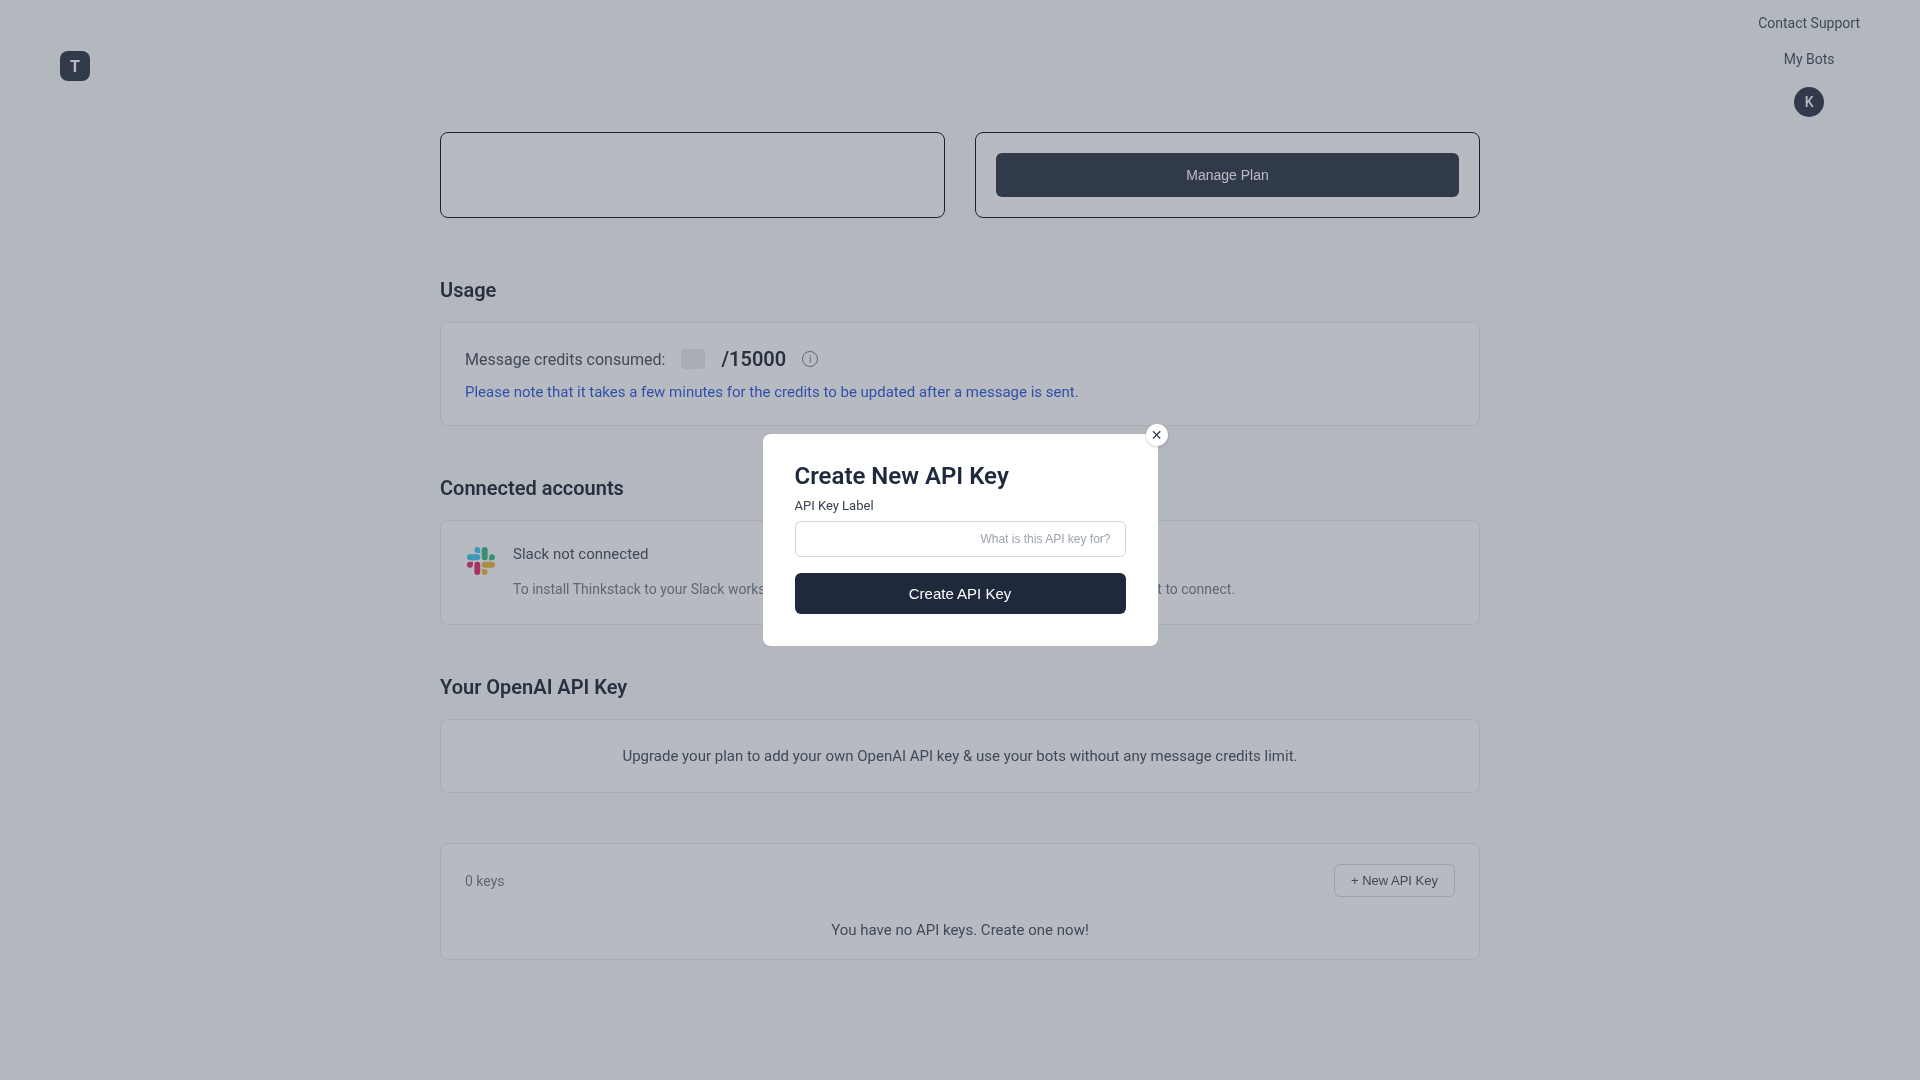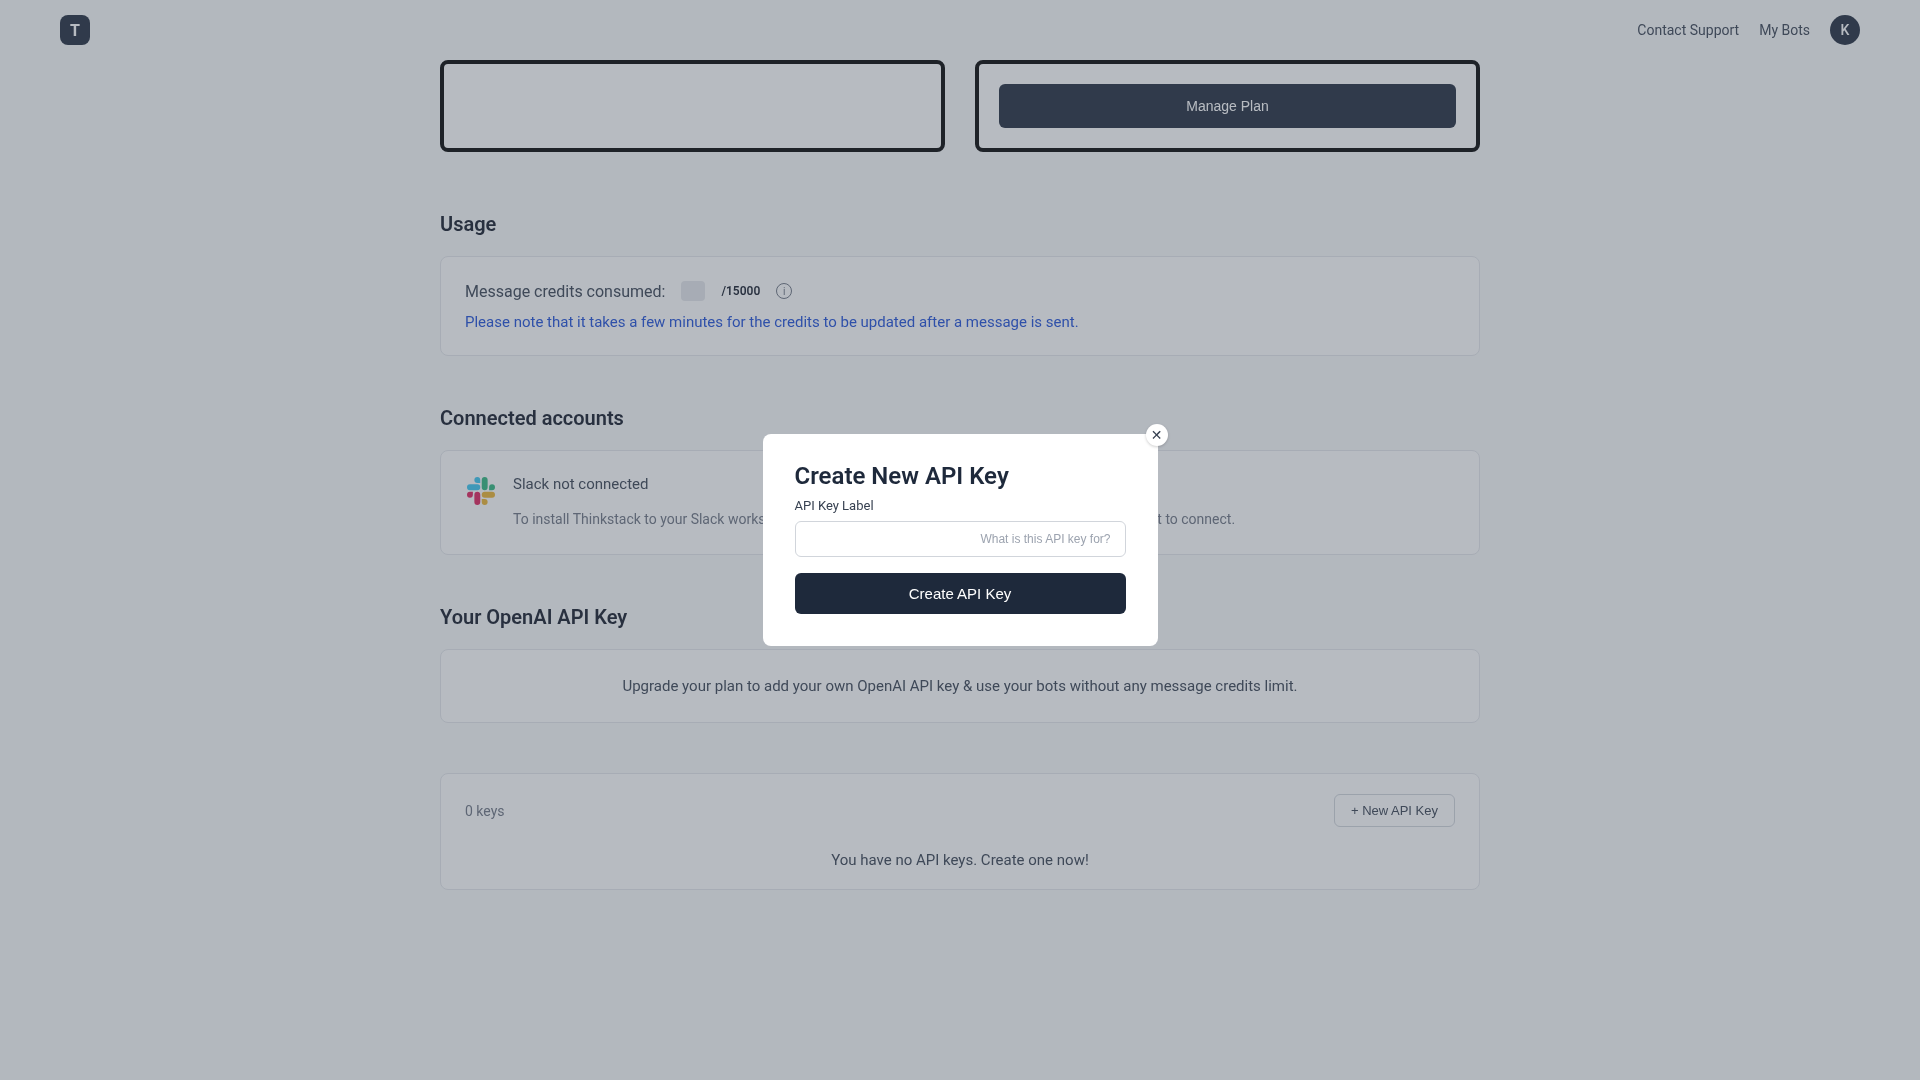--- a/index.html
+++ b/index.html
@@ -32,20 +32,21 @@
       align-items: center;
       justify-content: center;
       color: white;
       font-weight: bold;
     }
     
     .nav-right {
       display: flex;
       align-items: center;
       gap: 20px;
+      flex-direction: column;
     }
     
     .nav-link {
       color: #374151;
       font-size: 14px;
       text-decoration: none;
       cursor: pointer;
     }
     
     .avatar {
@@ -69,21 +70,21 @@
     
     .cards-row {
       display: flex;
       gap: 30px;
       margin-bottom: 60px;
     }
     
     .card {
       flex: 1;
       background: white;
-      border: 4px solid #000000;
+      border: 1px solid #000000;
       border-radius: 8px;
       padding: 20px;
       min-height: 60px;
     }
     
     .btn-dark {
       background: #1e293b;
       color: white;
       border: none;
       padding: 14px 40px;
@@ -124,21 +125,21 @@
     }
     
     .credits-loading {
       width: 24px;
       height: 20px;
       background: #e5e7eb;
       border-radius: 4px;
     }
     
     .credits-total {
-      font-size: 12px;
+      font-size: 20px;
       font-weight: 600;
       color: #111827;
     }
     
     .info-icon {
       width: 16px;
       height: 16px;
       border: 1.5px solid #6b7280;
       border-radius: 50%;
       display: inline-flex;

